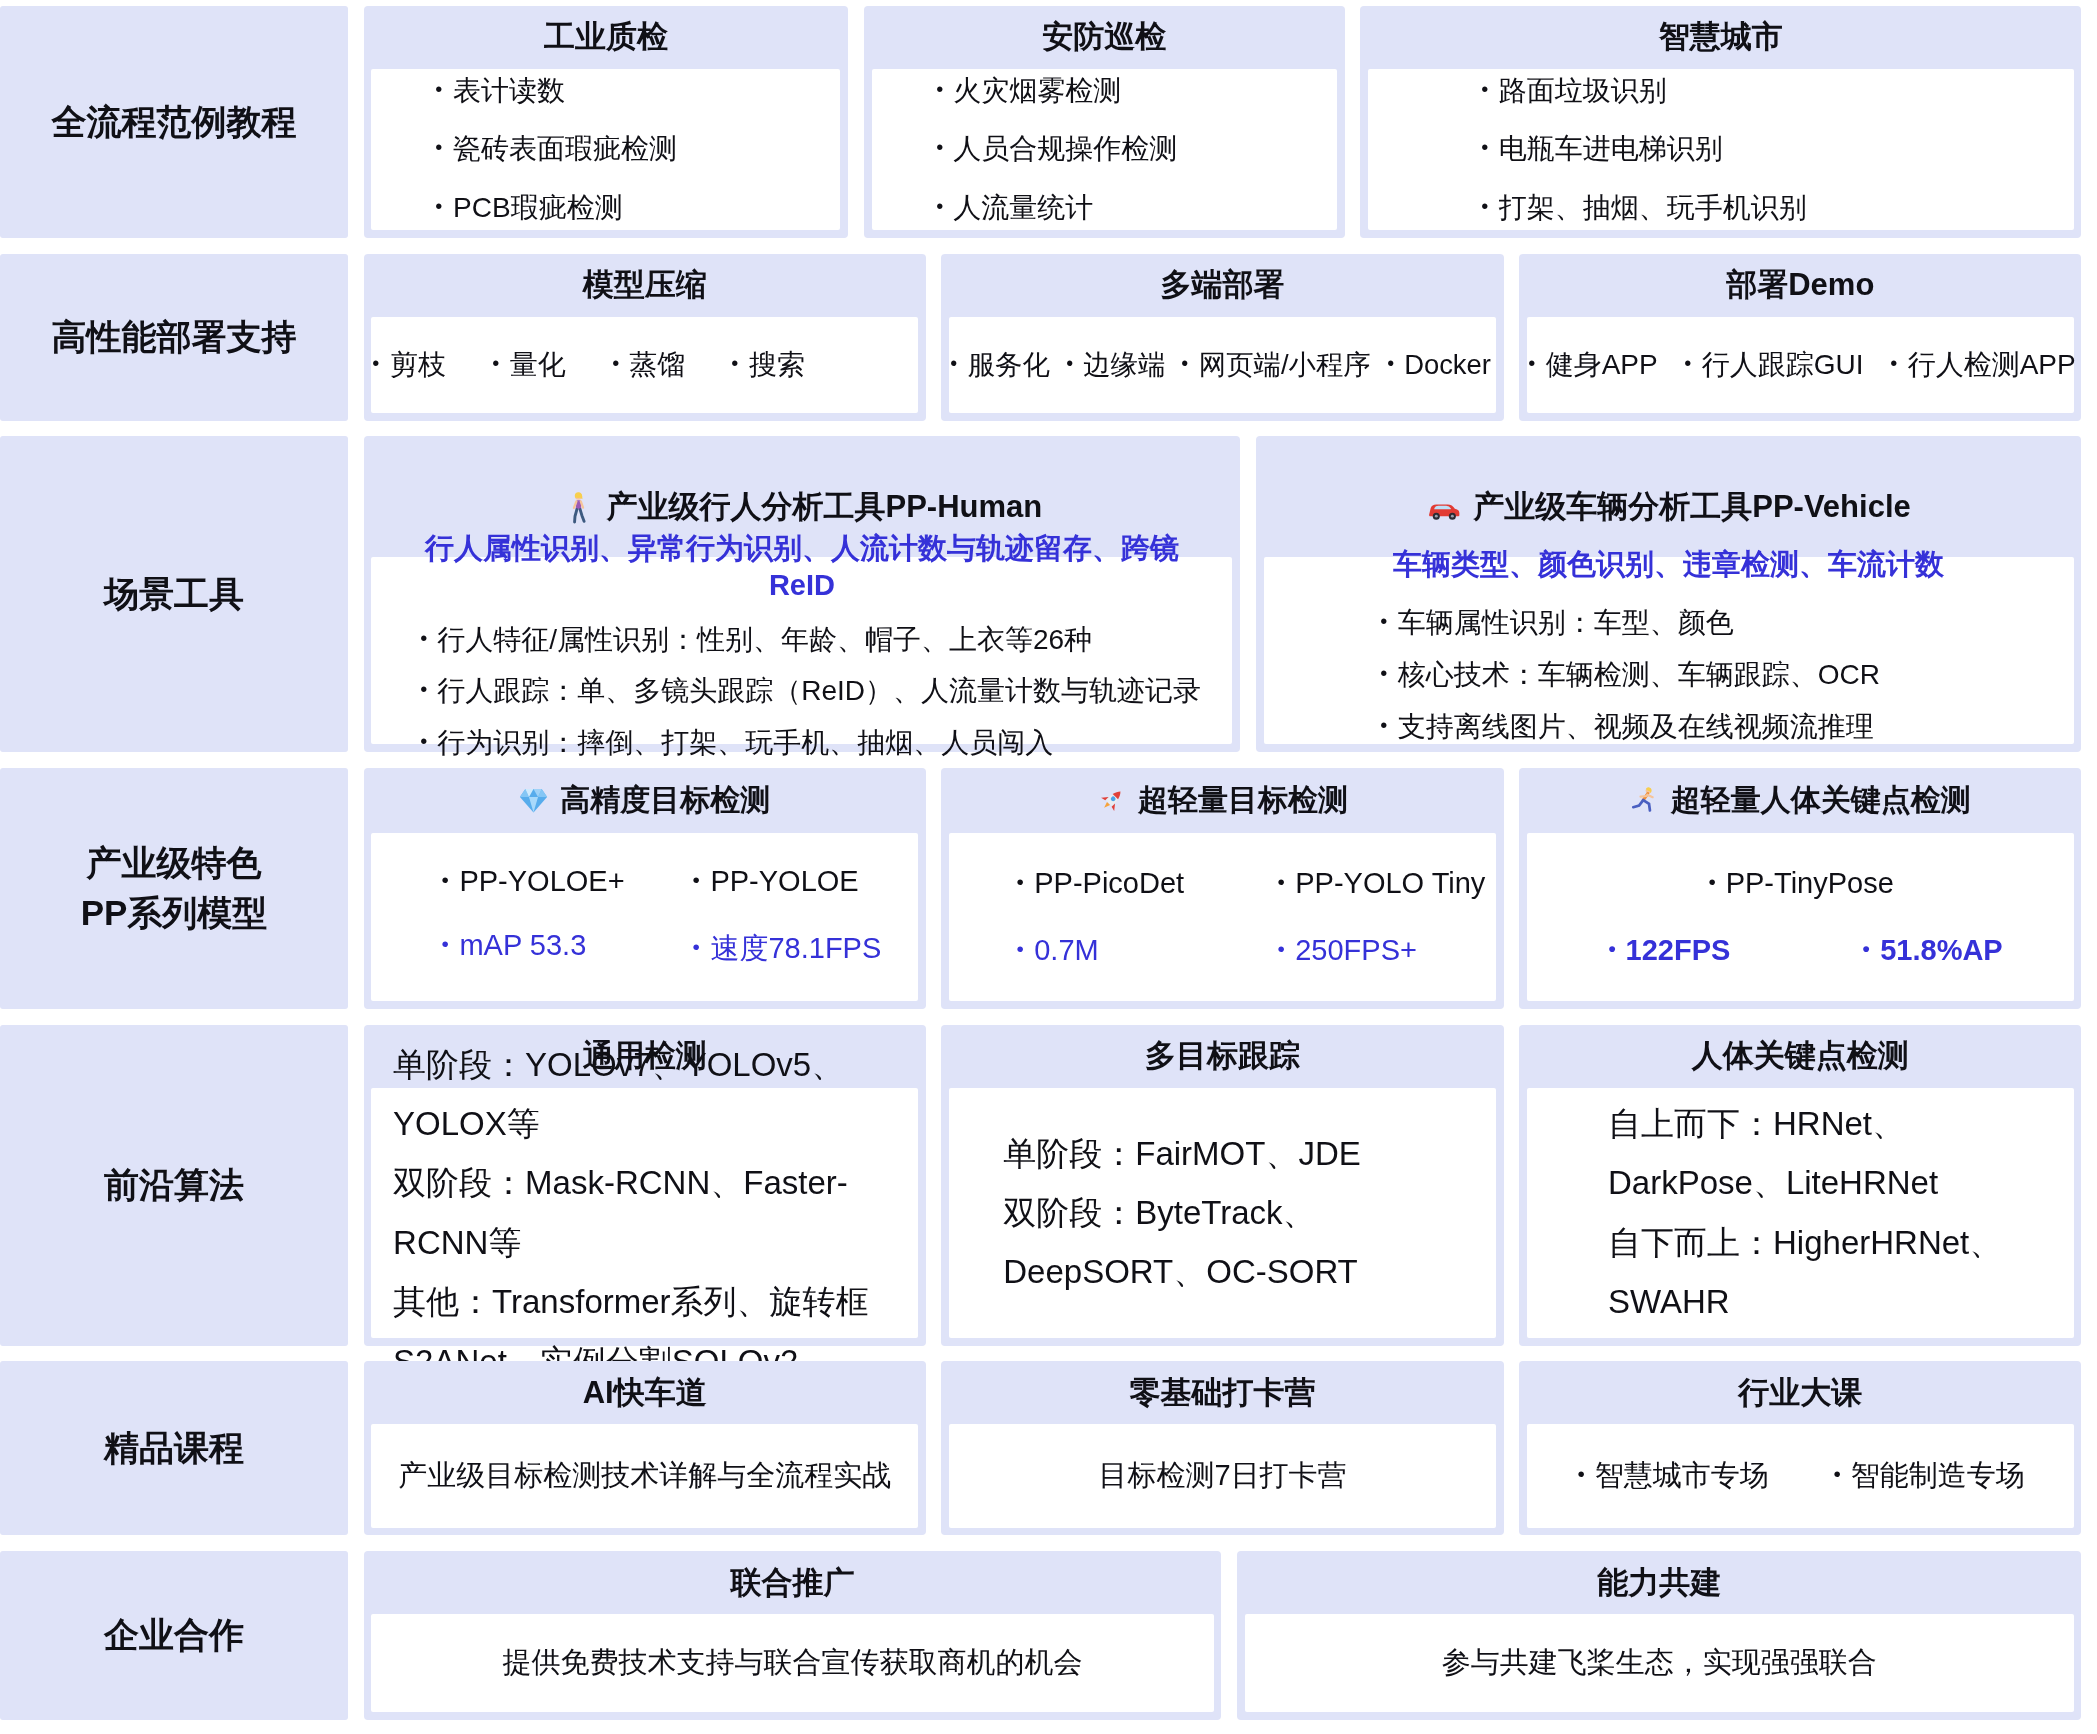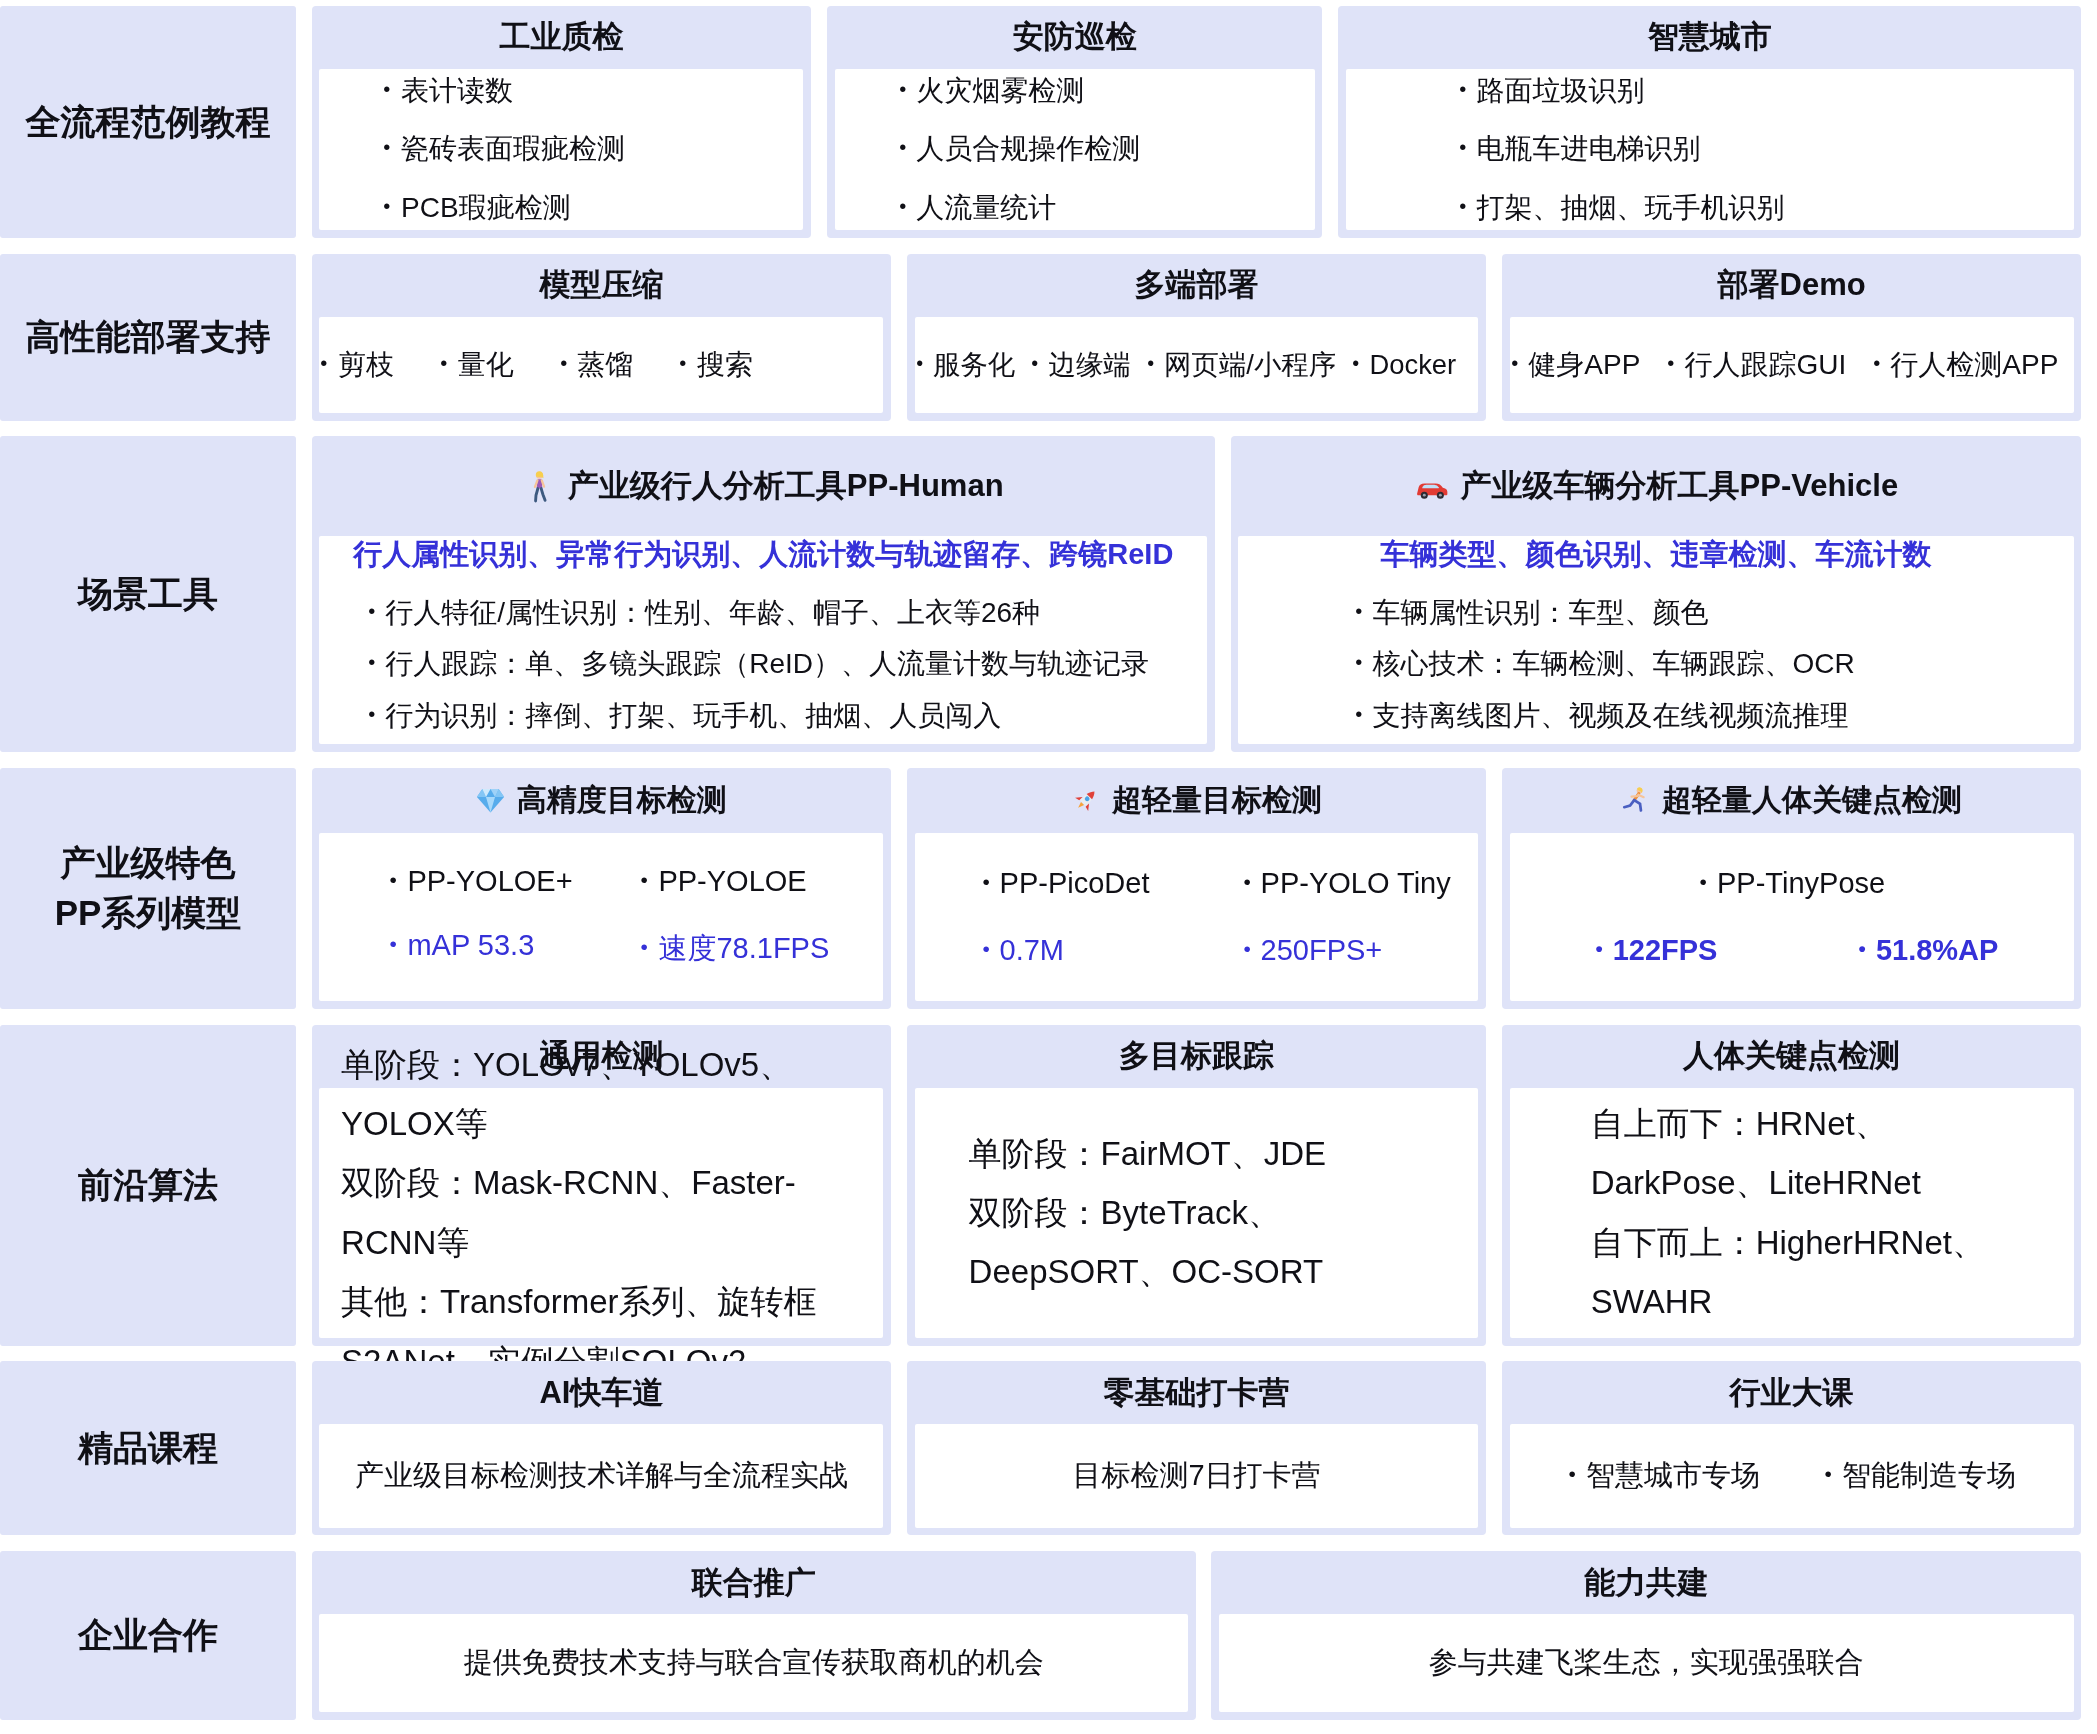--- a/index.html
+++ b/index.html
@@ -5,40 +5,40 @@
   :root{
     --lav:#dfe3f8;
     --blue:#3531d8;
     --ink:#101016;
   }
   *{box-sizing:border-box;}
   html,body{margin:0;padding:0;background:#ffffff;}
   body{font-family:"Liberation Sans","DejaVu Sans",sans-serif;color:var(--ink);}
   .page{width:2098px;height:1735px;padding:5.9px 16.7px 0 0;display:flex;flex-direction:column;gap:15.7px;background:#fff;}
   .row{display:flex;gap:15.7px;}
-  .row-label{width:296px;flex:none;background:var(--lav);border-radius:2.9px;display:flex;flex-direction:column;align-items:center;justify-content:center;font-size:35px;font-weight:bold;line-height:1.45;text-align:center;}
+  .row-label{width:348px;flex:none;background:var(--lav);border-radius:2.9px;display:flex;flex-direction:column;align-items:center;justify-content:center;font-size:35px;font-weight:bold;line-height:1.45;text-align:center;}
   .row-content{flex:1;display:flex;gap:15.7px;min-width:0;}
   .card{background:var(--lav);border-radius:3.9px;display:flex;flex-direction:column;flex:1 1 0;min-width:0;}
   .card-header{min-height:63px;display:flex;align-items:center;justify-content:center;gap:11.8px;font-size:31px;font-weight:bold;padding:0 9.8px;}
   .card-body{background:#ffffff;margin:0 7.8px 7.8px;border-radius:2px;flex:1;min-height:0;}
   .bi::before{content:"•";display:inline-block;transform:scale(.72);margin-right:8.8px;position:relative;top:-1px;}
   
   .row1{height:232px;}
   .row1 .card-body{display:flex;flex-direction:column;justify-content:center;gap:20.6px;padding-left:63px;font-size:28px;}
   .r1c1{flex-grow:375;} .r1c2{flex-grow:372;} .r1c3{flex-grow:378;} .r1c4{flex-grow:558;}
   .r1c4 .card-body{padding-left:112px;}
   
   .row2{height:167px;}
   .row2 .card-body{display:flex;flex-direction:row;align-items:center;justify-content:flex-start;font-size:28px;white-space:nowrap;}
   .row2 .card:nth-child(1) .card-body{gap:45px;}
   .row2 .card:nth-child(2) .card-body{gap:15px;font-size:27.4px;}
   .row2 .card:nth-child(3) .card-body{gap:25.5px;}
   
   .row3{height:316px;}
-  .row3 .card-header{min-height:100px;}
+  .row3 .card-header{min-height:100px;margin-top:21px;}
   .row3 .card-body{display:flex;flex-direction:column;justify-content:center;padding:5.9px 25.5px 9.8px;}
   .row3 .highlight{color:var(--blue);font-weight:bold;text-align:center;font-size:29px;margin-bottom:11.8px;}
   .row3 .bi{font-size:28px;line-height:1.85;}
   .r3c1{flex-grow:51.5;} .r3c2{flex-grow:48.5;}
   .r3c1 .list{padding-left:21.6px;} .r3c2 .list{padding-left:90px;}
   
   .row4{height:241px;}
   .row4 .card-header{min-height:65px;font-size:30px;}
   .row4 .card-body{display:grid;grid-template-columns:1fr 1fr;align-content:space-evenly;font-size:29px;}
   .row4 .card:nth-child(1) .card-body{padding-left:69px;grid-template-columns:251px 1fr;}

